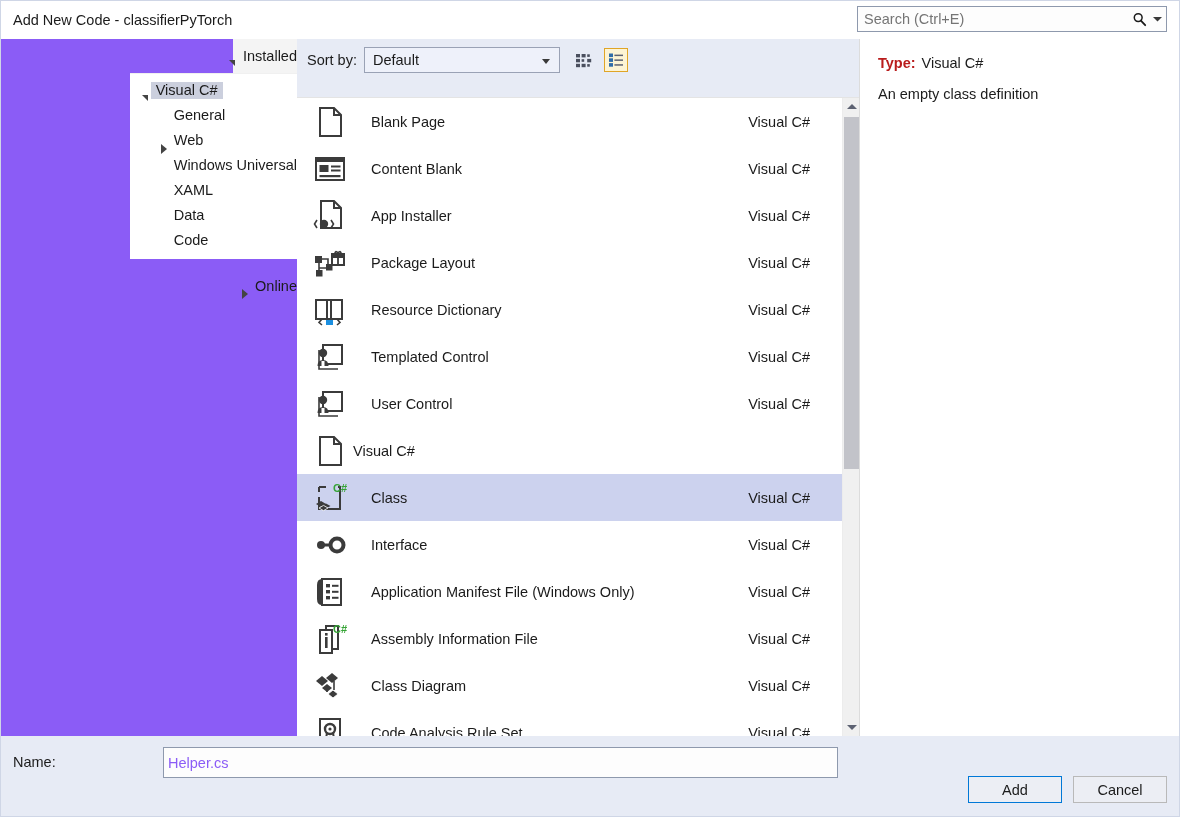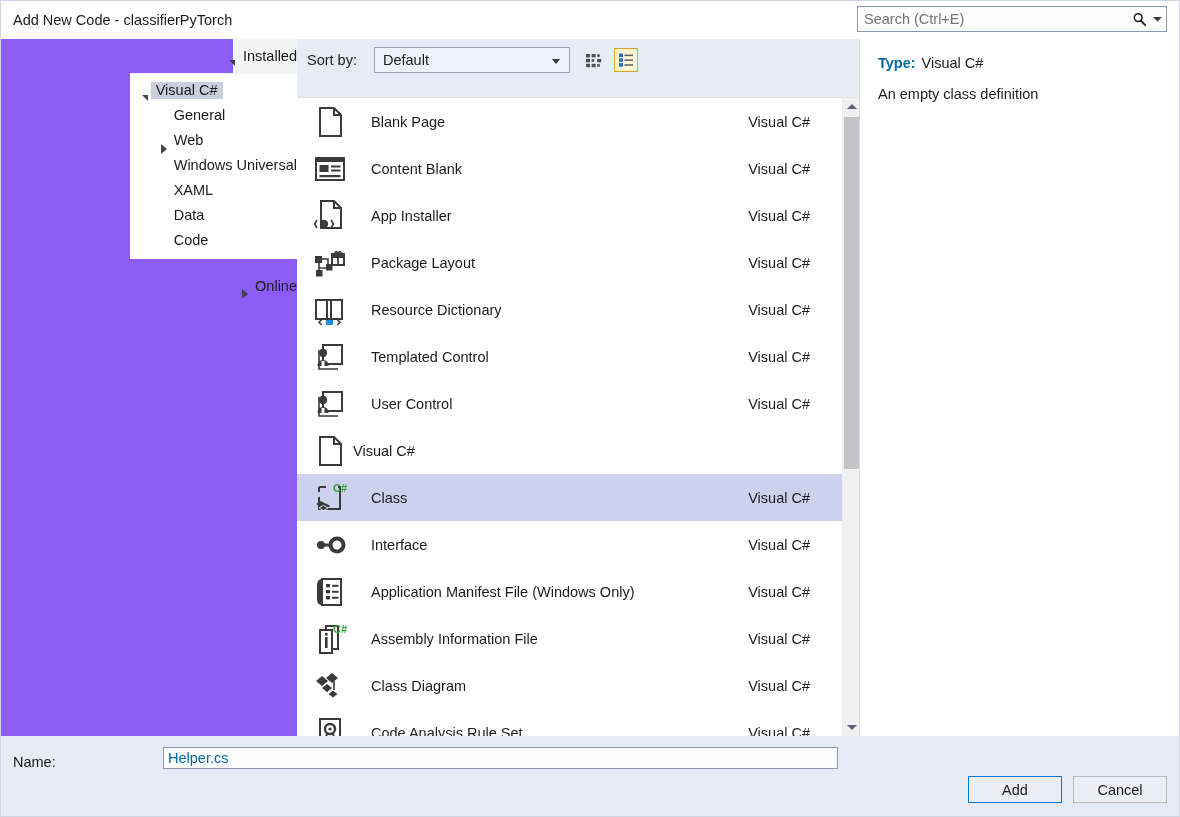--- a/index.html
+++ b/index.html
@@ -154,21 +154,21 @@
   #toolbar {
     height: 42px;
     flex: 0 0 42px;
     display: flex;
     align-items: center;
     background: #e7ebf5;
     padding-left: 10px;
   }
   #sortby-label {
     font-size: 14.5px;
-    margin-right: 17px;
+    margin-right: 7px;
     color: #1b1b1b;
     cursor: default;
   }
   #sortby-select {
     width: 196px;
     height: 26px;
     background: #eef1fa;
     border: 1px solid #9aa2b5;
     display: flex;
     align-items: center;
@@ -293,21 +293,21 @@
     flex: 0 0 320px;
     background: #ffffff;
     border-left: 1px solid #dcdcdc;
     padding: 16px 18px 0 18px;
   }
   #details-type-row {
     font-size: 14.5px;
     margin-bottom: 14px;
     white-space: nowrap;
   }
-  #details-type-label { font-weight: bold; color: #0369a1; }
+  #details-type-label { font-weight: bold; color: #b91c1c; }
   #details-type-value { color: #1b1b1b; margin-left: 6px; }
   #details-desc {
     font-size: 14.5px;
     color: #1b1b1b;
     line-height: 1.35;
   }
 
   
   #footer {
     flex: 0 0 auto;
@@ -318,26 +318,26 @@
   #name-label {
     position: absolute;
     left: 12px; top: 18px;
     font-size: 14.5px;
     color: #1b1b1b;
     cursor: default;
   }
   #name-input {
     position: absolute;
     left: 162px; top: 11px;
-    width: 675px; height: 22px;
+    width: 675px; height: 31px;
     background: #fdfdfd;
     border: 1px solid #8e99ad;
     font-family: "Liberation Sans", sans-serif;
     font-size: 14.5px;
-    color: #0369a1;
+    color: #8b5cf6;
     padding: 0 4px;
     outline: none;
   }
   .dlg-btn {
     position: absolute;
     top: 40px;
     width: 94px; height: 27px;
     font-family: "Liberation Sans", sans-serif;
     font-size: 14.5px;
     color: #1b1b1b;

